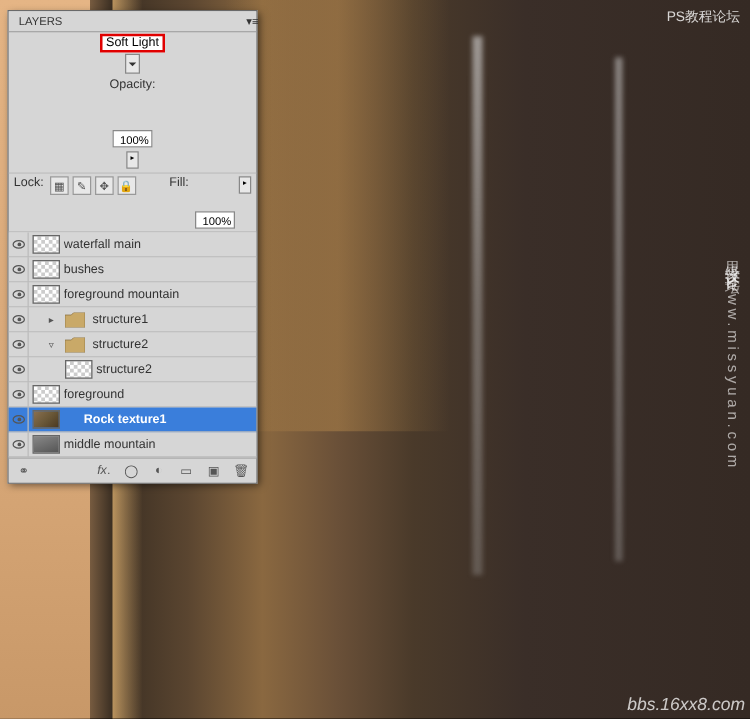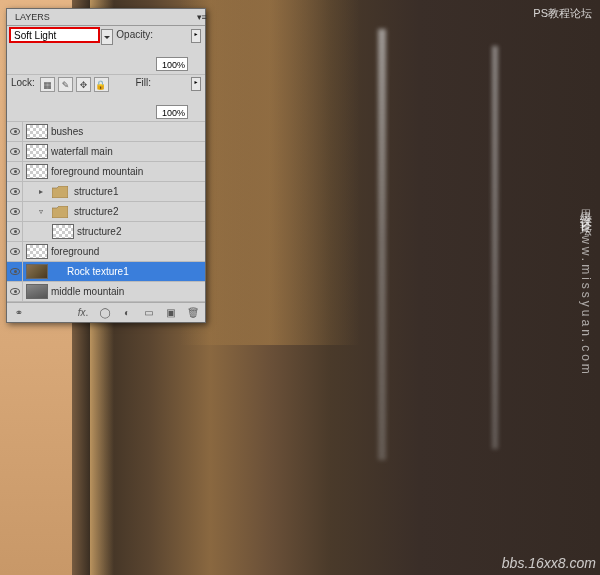--- a/index.html
+++ b/index.html
@@ -14,21 +14,21 @@
 
 .watermark-r { position: absolute; right: 6px; top: 50%; transform: translateY(-50%); writing-mode: vertical-rl; color: rgba(255,255,255,0.6); font-size: 12px; letter-spacing: 3px; font-family: sans-serif; }
 .watermark-tr { position: absolute; right: 8px; top: 6px; color: rgba(255,255,255,0.8); font-size: 11px; }
 .watermark-br { position: absolute; right: 4px; bottom: 4px; color: rgba(255,255,255,0.75); font-size: 14px; font-style: italic; }
 
 .panel { position: absolute; left: 6px; top: 8px; width: 200px; background: #d6d6d6; border: 1px solid #6a6a6a; box-shadow: 2px 2px 6px rgba(0,0,0,0.5); }
 .panel-tab { background: #d6d6d6; border-bottom: 1px solid #999; display: flex; align-items: center; }
 .panel-tab span { padding: 3px 8px; font-size: 9px; color: #333; }
 .panel-tab .menu { margin-left: auto; width: 16px; text-align: center; cursor: pointer; }
 
-.row { display: flex; align-items: flex-start; padding: 3px 4px; background: #d6d6d6; border-bottom: 1px solid #bbb; gap: 3px; }
+.row { display: flex; align-items: center; padding: 3px 4px; background: #d6d6d6; border-bottom: 1px solid #bbb; gap: 3px; flex-direction: column; }
 .row .lbl { font-size: 10px; color: #333; }
 .select { flex: 1; height: 16px; background: #fff; border: 1px solid #888; font-size: 10px; padding: 0 3px; display: flex; align-items: center; }
 .highlight { border: 2px solid #e00000; margin: -2px; }
 .dd-btn { width: 12px; height: 16px; background: #e8e8e8; border: 1px solid #888; display: flex; align-items: center; justify-content: center; }
 .dd-btn::after { content: ""; border: 3px solid transparent; border-top-color: #333; margin-top: 3px; }
 .num-input { width: 32px; height: 14px; background: #fff; border: 1px solid #888; font-size: 9px; text-align: right; padding-right: 2px; line-height: 14px; margin-top: 28px; }
 .stepper { width: 10px; height: 14px; background: #e8e8e8; border: 1px solid #888; font-size: 6px; text-align: center; }
 
 .lock-row { display: flex; padding: 2px 4px; background: #d6d6d6; border-bottom: 1px solid #bbb; gap: 3px; }
 .lock-row .lbl { font-size: 10px; color: #333; margin-right: 2px; }
@@ -95,29 +95,29 @@
     <div class="stepper">▸</div>
   </div>
 
   <div class="layers" id="layers-list">
       <div class="layer">
         <div class="vis">
           <div class="eye"></div>
         </div>
         <div class="indent "></div>
         <div class="thumb checker"></div>
-        <div class="lnm" style="">bushes</div>
+        <div class="lnm" style="">waterfall main</div>
       </div>
       <div class="layer">
         <div class="vis">
           <div class="eye"></div>
         </div>
         <div class="indent "></div>
         <div class="thumb checker"></div>
-        <div class="lnm" style="">waterfall main</div>
+        <div class="lnm" style="">bushes</div>
       </div>
       <div class="layer">
         <div class="vis">
           <div class="eye"></div>
         </div>
         <div class="indent "></div>
         <div class="thumb checker"></div>
         <div class="lnm" style="">foreground mountain</div>
       </div>
       <div class="layer">
@@ -161,21 +161,21 @@
         <div class="indent "></div>
         <div class="thumb checker"></div>
         <div class="lnm" style="">foreground</div>
       </div>
       <div class="layer selected">
         <div class="vis">
           <div class="eye"></div>
         </div>
         <div class="indent "></div>
         <div class="thumb tex"></div>
-        <div class="lnm" style="font-weight:normal;padding-left:16px;">Rock texture1</div>
+        <div class="lnm" style="font-weight:bold;padding-left:16px;">Rock texture1</div>
       </div>
       <div class="layer">
         <div class="vis">
           <div class="eye"></div>
         </div>
         <div class="indent "></div>
         <div class="thumb gray"></div>
         <div class="lnm" style="">middle mountain</div>
       </div>
     </div>

